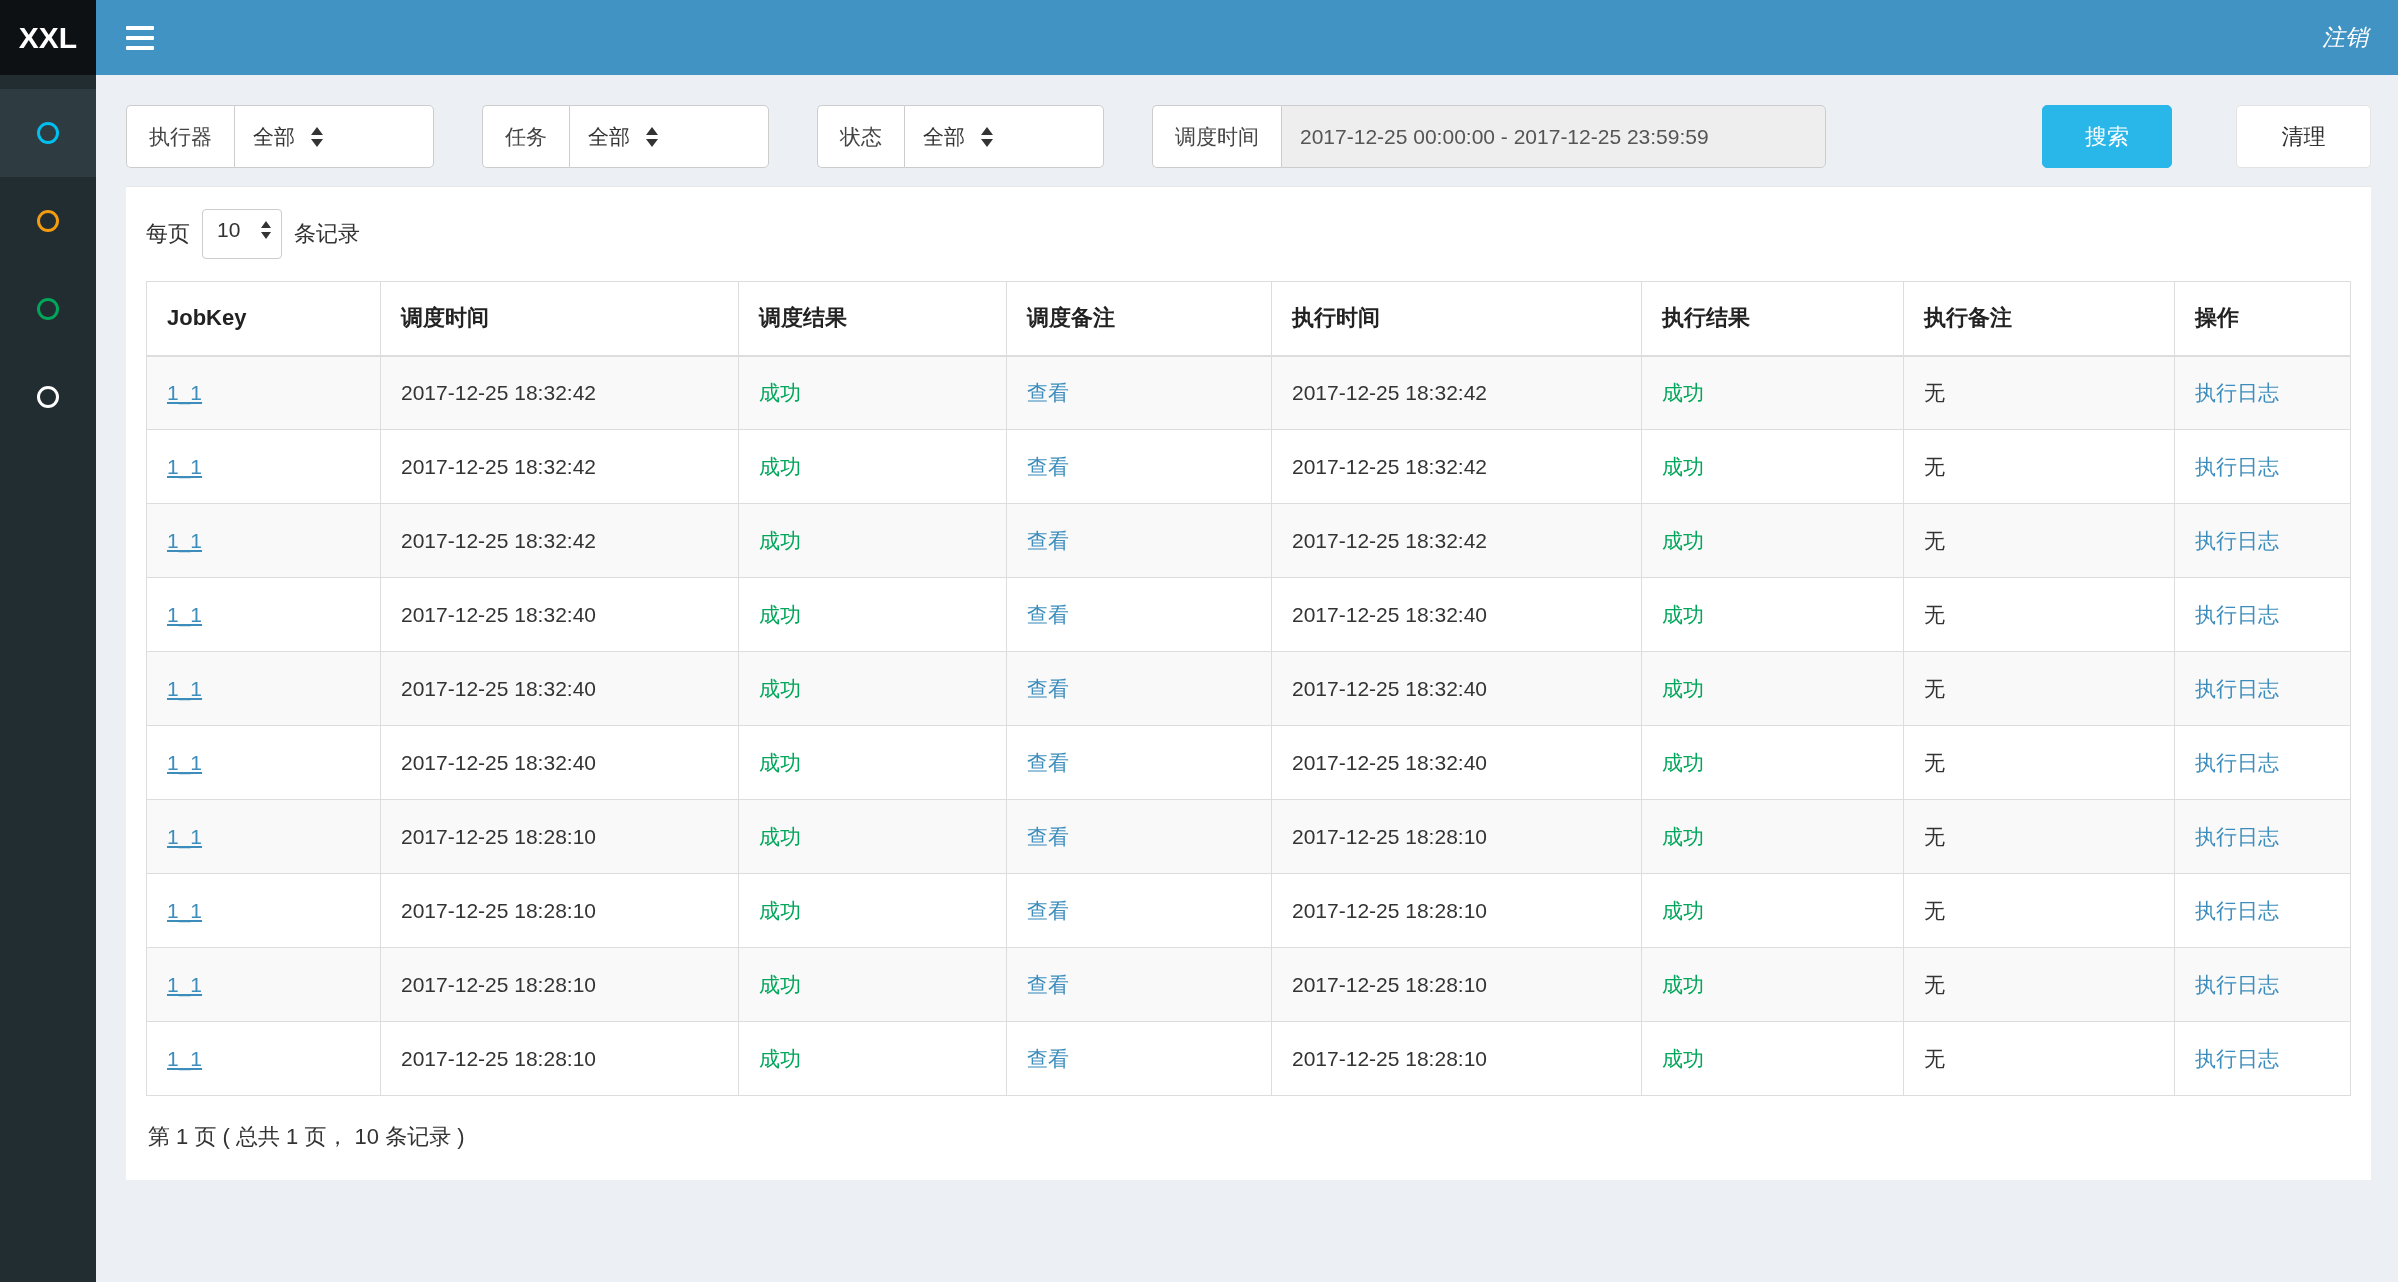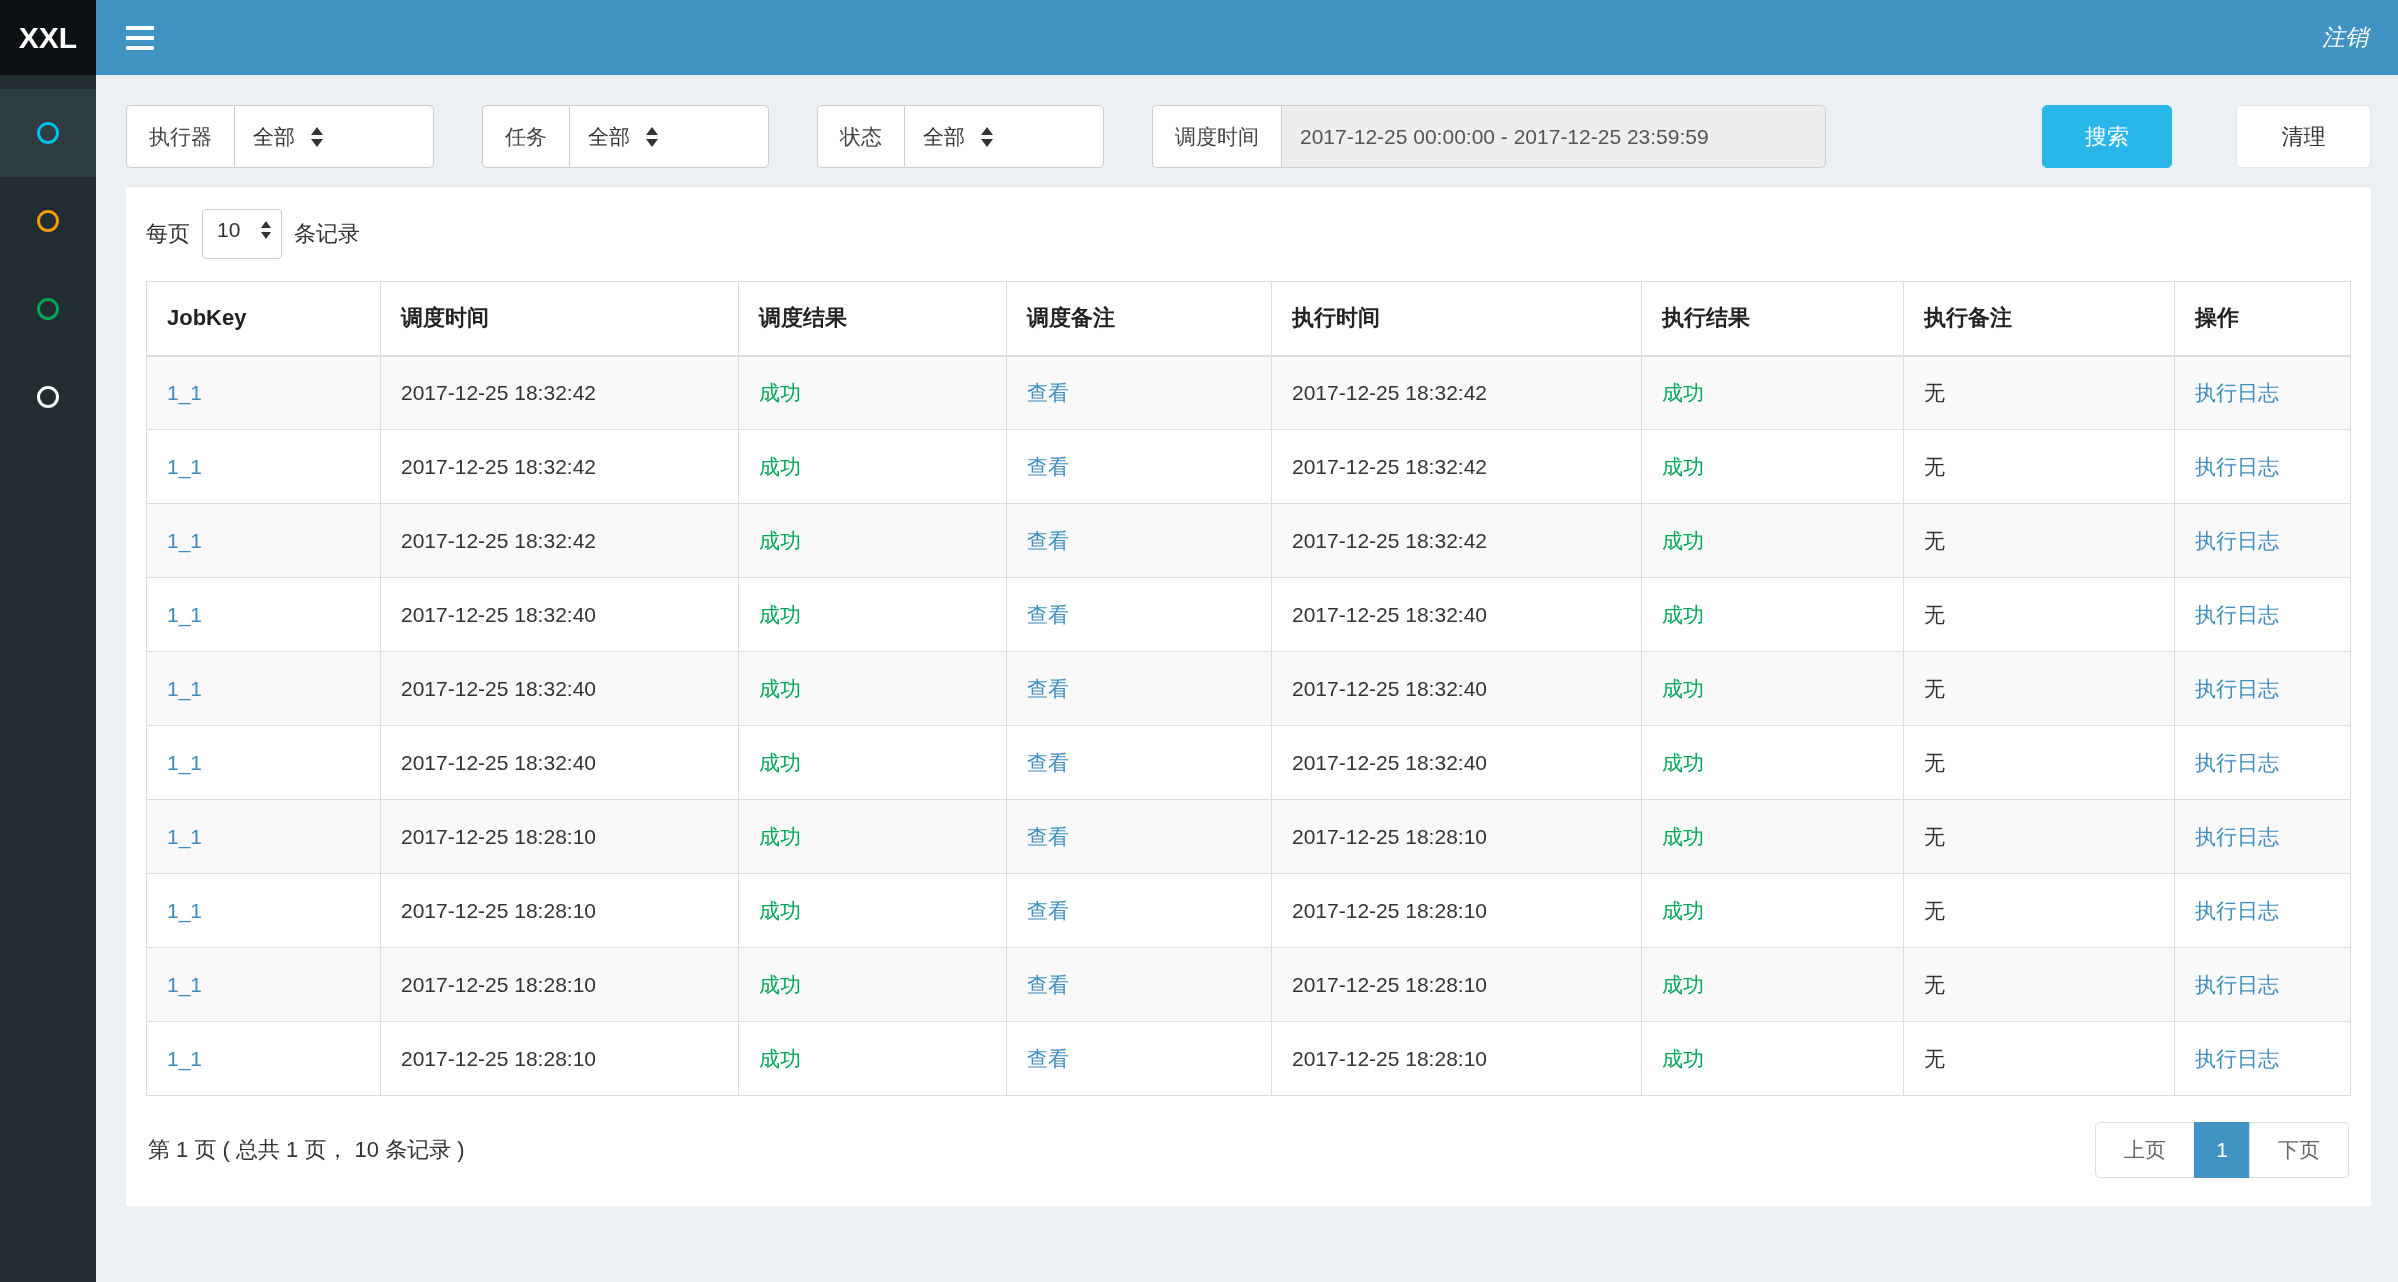--- a/index.html
+++ b/index.html
@@ -66,21 +66,21 @@
   table { width:100%; border-collapse:collapse; margin-top:22px; }
   th, td { border:1px solid #ddd; text-align:left; padding:0 20px; }
   th { height:74px; font-size:22px; font-weight:bold; color:#222; background:#fff; border-bottom-width:2px; }
   td { height:74px; font-size:21px; color:#333; }
   tbody tr:nth-child(odd) { background:#f9f9f9; }
   th:nth-child(1){ width:234px; } th:nth-child(2){ width:358px; }
   th:nth-child(3){ width:268px; } th:nth-child(4){ width:265px; }
   th:nth-child(5){ width:370px; } th:nth-child(6){ width:262px; }
   th:nth-child(7){ width:271px; }
   .cell-link { color:var(--link,#3c8dbc); cursor:pointer; }
-  .cell-link.u { }
+  .cell-link.u { text-decoration:underline; }
   .cell-success { color:var(--success,#00a65a); }
 
   
   .table-footer { display:flex; justify-content:space-between; align-items:center; padding:26px 2px 28px 2px; }
   .page-summary { font-size:22px; color:#333; }
   .pager { display:flex; }
   .page-btn { min-width:100px; height:56px; border:1px solid #ddd; background:#fff;
     color:#666; font-size:21px; display:flex; align-items:center; justify-content:center;
     cursor:pointer; margin-left:-1px; }
   .page-btn:first-child { border-radius:5px 0 0 5px; margin-left:0; }
@@ -291,21 +291,16 @@
             <td><span>2017-12-25 18:28:10</span></td>
             <td><span class="cell-success">成功</span></td>
             <td><span>无</span></td>
             <td><span class="cell-link">执行日志</span></td>
           </tr>
         </tbody>
     </table>
 
     <div class="table-footer">
       <div class="page-summary">第 1 页 ( 总共 1 页， 10 条记录 )</div>
-      <div class="pager">
-        <div class="page-btn">上页</div>
-        <div class="page-btn active">1</div>
-        <div class="page-btn">下页</div>
-      </div>
     </div>
 
   </div>
 </main>
 
 </body></html>

